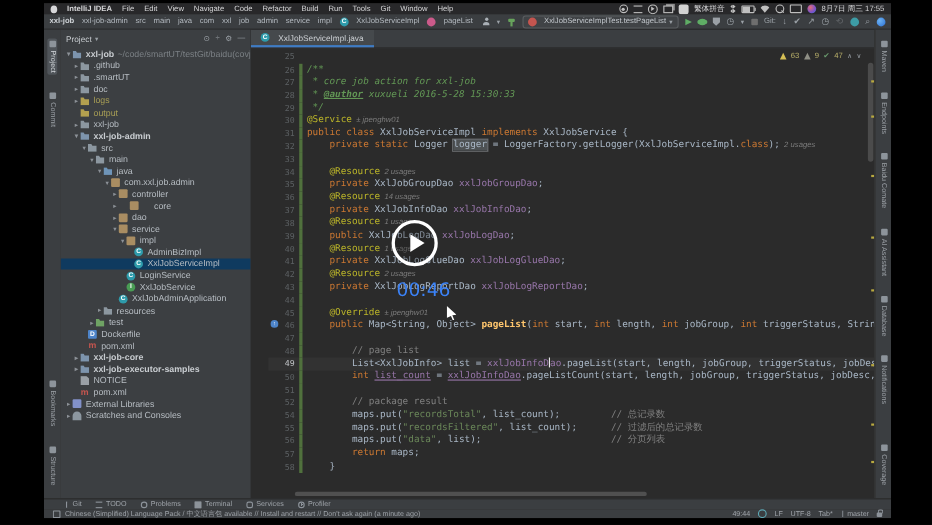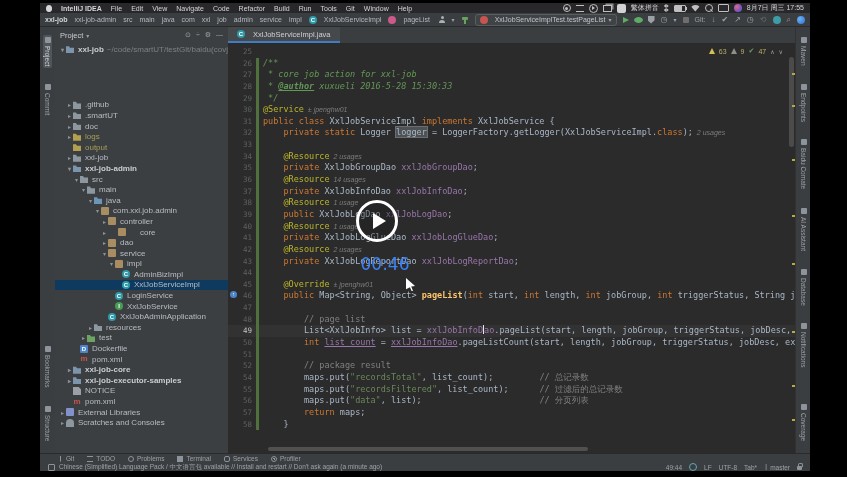--- a/index.html
+++ b/index.html
@@ -91,21 +91,21 @@
   .tic.maven{background:transparent;color:#c4554f;font-size:8px;line-height:7px;}
   .tic.git{background:#8d949b;border-radius:50%;}
   .tic.file{background:#9aa0a6;clip-path:polygon(0 0,70% 0,100% 28%,100% 100%,0 100%);}
   .tic.lib{background:#8291c9;border-radius:1px;}
   .tic.scratch{background:#8c97a0;border-radius:50% 50% 0 0;}
 
   
   .editor{position:absolute;left:188px;top:0;width:567px;height:100%;background:#2b2b2b;overflow:hidden;}
   .tabs{height:16px;background:#3b3e41;border-bottom:1px solid #2a2a2a;display:flex;}
   .tab{display:flex;align-items:center;gap:4px;padding:0 9px;background:#45494c;border-bottom:2px solid #3f7cc4;box-sizing:border-box;font-size:7.5px;color:#cdd1d5;}
-  .codewrap{position:absolute;left:0;right:0;top:17px;bottom:0;overflow:hidden;padding-top:2px;}
+  .codewrap{position:absolute;left:0;right:0;top:17px;bottom:0;overflow:hidden;padding-top:2px;padding-left:16px;}
   .cl{height:11.65px;display:flex;white-space:pre;font:8.5px/11.65px "DejaVu Sans Mono",monospace;position:relative;}
   .cl .ln{width:24px;text-align:right;color:#5c6063;font-size:7.5px;flex:none;padding-right:4px;}
   .cl.cur .ln{color:#c0c3c6;}
   .cl.cur{background:rgba(255,255,255,0.035);}
   .cl .chg{width:3px;flex:none;}
   .cl .chg.on{background:#50713d;}
   .cl .txt{padding-left:4px;}
   .cl.ovr::before{content:"↑";position:absolute;left:2px;top:1px;width:7px;height:7px;background:#4d84c9;border-radius:50%;color:#fff;font:bold 5px/7px "Liberation Sans",sans-serif;text-align:center;}
   .p{color:#a9b7c6}.k{color:#cc7832}.a{color:#bbb529}
   .d{color:#629755;font-style:italic}
@@ -301,21 +301,21 @@
           <span>—</span>
         </span>
       </div>
       <div class="tree" id="tree">
           <div class="trow bold" style="padding-left: 4px;">
             <span class="tar">▾</span>
             <span class="tic module"></span>
             <span>xxl-job</span>
             <span class="tpath"> ~/code/smartUT/testGit/baidu(covj</span>
           </div>
-          <div class="trow" style="padding-left: 11px; margin-top: 45px;">
+          <div class="trow" style="padding-left: 11px;">
             <span class="tar">▸</span>
             <span class="tic folder"></span>
             <span>.github</span>
           </div>
           <div class="trow" style="padding-left: 11px;">
             <span class="tar">▸</span>
             <span class="tic folder"></span>
             <span>.smartUT</span>
           </div>
           <div class="trow" style="padding-left: 11px;">

